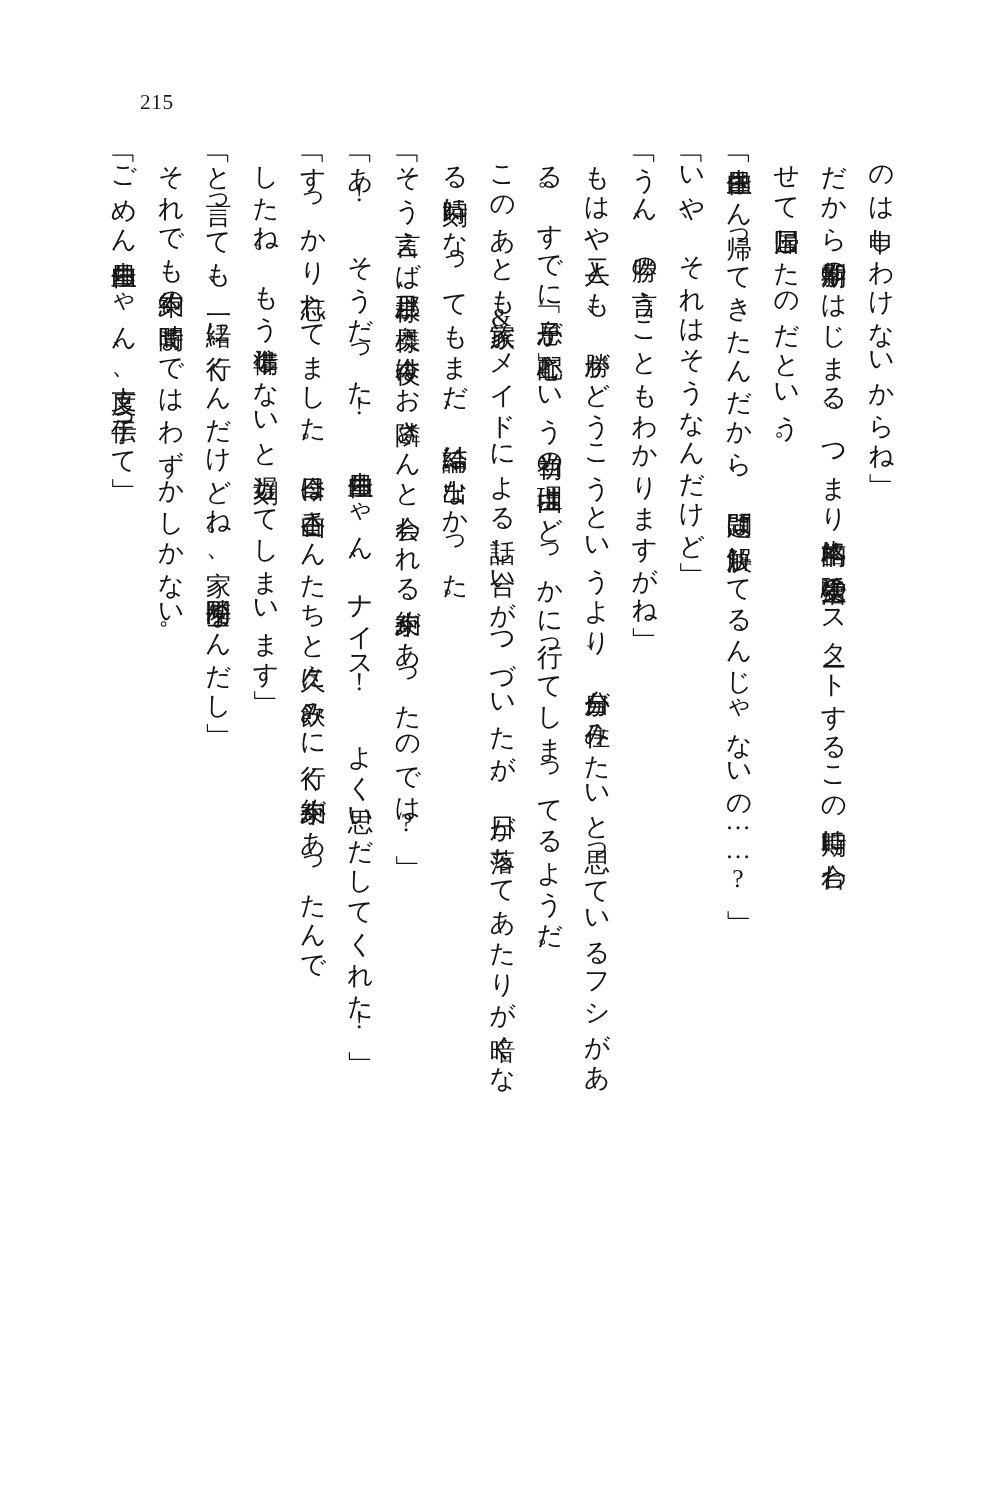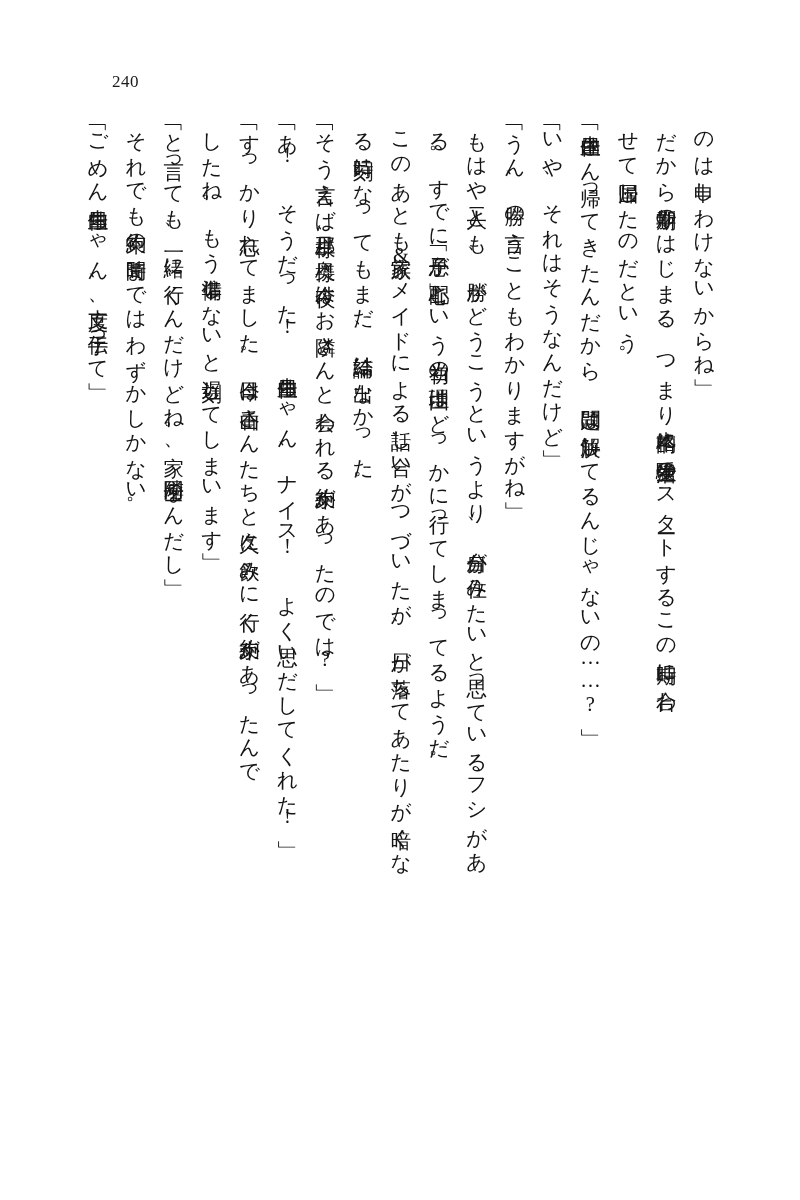--- a/index.html
+++ b/index.html
@@ -60,21 +60,21 @@
     font-size: 20.5px;
     line-height: 37px;
     letter-spacing: 1.3px;
   }
 </style>
 </head>
 <body>
 
 <div class="page">
 
-  <div class="page-number">240</div>
+  <div class="page-number">215</div>
 
   <div class="body-text">
     <div class="tline">のは申しわけないからね」</div>
     <div class="tline">だから新学期のはじまる、つまり本格的に受験生活のスタートするこの時期に合わ</div>
     <div class="tline">せて帰国したのだという。</div>
     <div class="tline">「由佳里さん帰ってきたんだから、問題は解決してるんじゃないの……?」</div>
     <div class="tline">「いや、それはそうなんだけど」</div>
     <div class="tline">「うん、勝の言うこともわかりますがね」</div>
     <div class="tline">もはや二人とも、勝がどうこうというより、自分が住みたいと思っているフシがあ</div>
     <div class="tline">る。すでに「息子が心配」という当初の理由はどっかに行ってしまってるようだ。</div>

